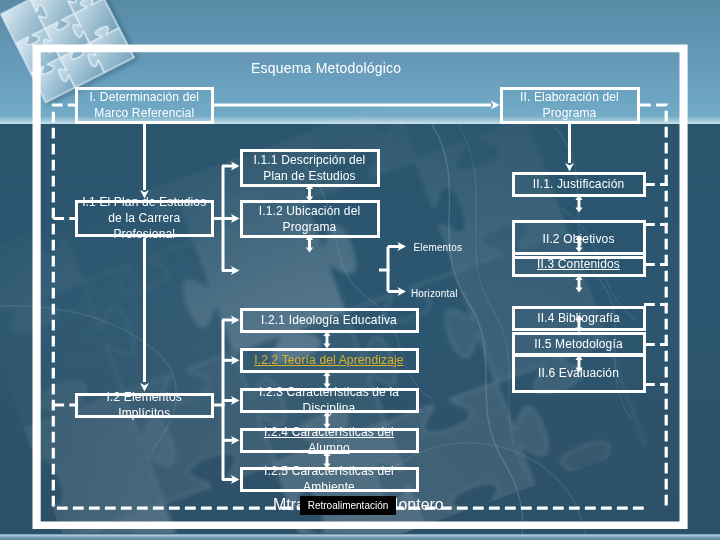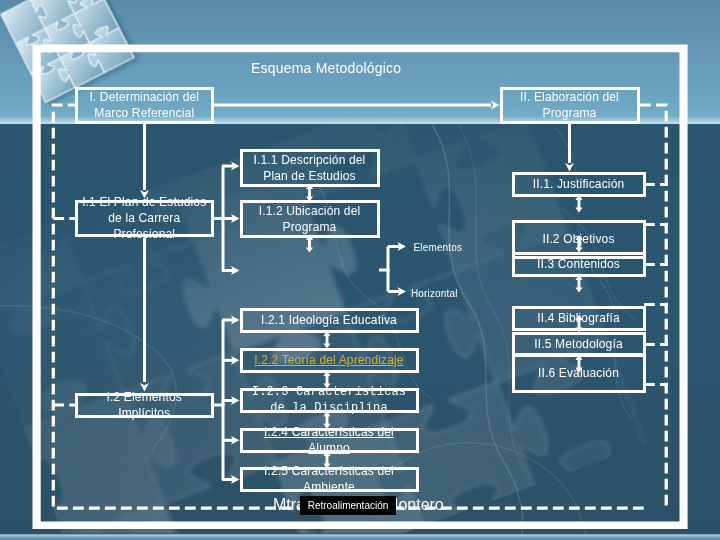--- a/index.html
+++ b/index.html
@@ -237,31 +237,31 @@
 
   <div class="box" style="left:239.5px;top:200px;width:140px;height:37.5px;">I.1.2 Ubicación del Programa</div>
 
 
   <div class="box" style="left:239.5px;top:307.5px;width:179px;height:25.5px;">I.2.1 Ideología Educativa</div>
 
   <div class="box" style="left:239.5px;top:347.5px;width:179px;height:25.5px;">
     <a class="link">I.2.2 Teoría del Aprendizaje</a>
   </div>
 
-  <div class="box" style="left:239.5px;top:387.7px;width:179px;height:25.5px;font-family:Liberation Mono, monospace;">I.2.3 Características de la Disciplina</div>
+  <div class="box" style="left:239.5px;top:387.7px;width:179px;height:25.5px;">I.2.3 Características de la Disciplina</div>
 
   <div class="box" style="left:239.5px;top:427.5px;width:179px;height:25.5px;text-decoration:underline;">I.2.4 Características del Alumno</div>
 
   <div class="box" style="left:239.5px;top:466.5px;width:179px;height:25.5px;">I.2.5 Características del Ambiente</div>
 
   <div class="box" style="left:511.5px;top:171.5px;width:134px;height:25.5px;">II.1. Justificación</div>
 
   <div class="box" style="left:511.5px;top:211.5px;width:134px;height:39px;margin-top:8px;">II.2 Objetivos</div>
 
-  <div class="box" style="left:511.5px;top:251.5px;width:134px;height:25.5px;">II.3 Contenidos</div>
+  <div class="box" style="left:511.5px;top:251.5px;width:134px;height:25.5px;text-decoration:underline;">II.3 Contenidos</div>
 
   <div class="box" style="left:511.5px;top:306px;width:134px;height:25px;">II.4 Bibliografía</div>
 
   <div class="box" style="left:511.5px;top:331.5px;width:134px;height:25.5px;">II.5 Metodología</div>
 
   <div class="box" style="left:511.5px;top:353px;width:134px;height:40px;">II.6 Evaluación</div>
 
   <div class="title" style="left:251px;top:60px;">Esquema Metodológico</div>
 
   <div class="lbl" style="left:413.5px;top:242px;">Elementos</div>

